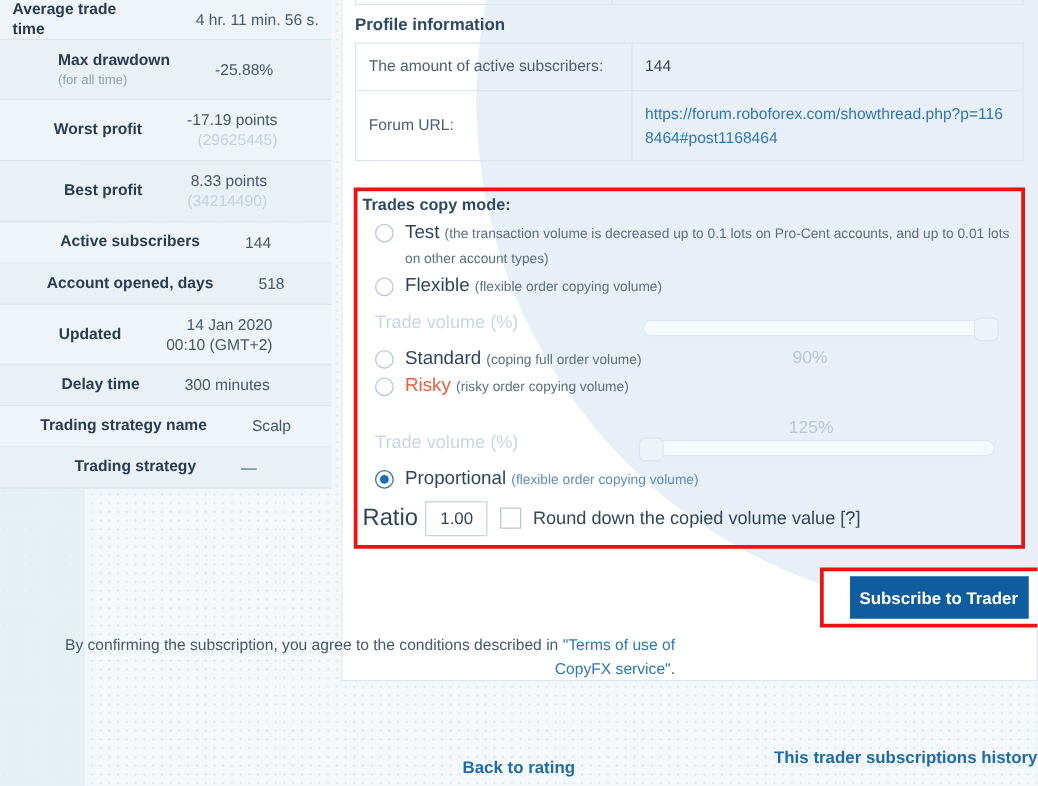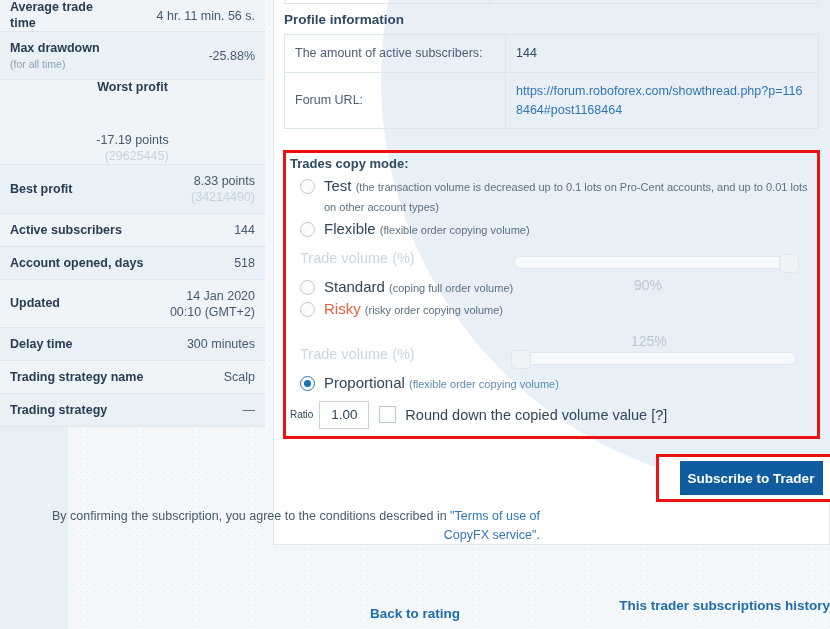--- a/index.html
+++ b/index.html
@@ -26,21 +26,21 @@
     position:absolute;left:380px;top:-330px;width:820px;height:820px;
     border-radius:50%;background:#e8eef7;opacity:.85;z-index:2;
     pointer-events:none;
   }
 
   
   #stats-table{
     position:absolute;left:0;top:0;width:265px;z-index:4;
   }
   .stat-row{
-    display:flex;align-items:center;justify-content:space-between;
+    display:flex;align-items:center;justify-content:center;
     padding:0 10px;
     border-bottom:1px solid #dce6ee;
     background:#eef4f8;
     min-height:33px;
     box-sizing:border-box;
     gap:36px;
   }
   .stat-row.alt{background:#e9f0f6;}
   .stat-label{
     font-size:12.5px;font-weight:bold;color:#2a3c52;line-height:1.25;
@@ -140,21 +140,21 @@
   .slider-val{
     position:absolute;top:-9px;font-size:14px;color:#b9c7d5;
   }
   .slider-val.v90{left:348px;margin-top:40px;}
   .slider-val.v125{left:345px;}
 
   
   #ratio-row{
     display:flex;align-items:center;padding:6px 0 0 4px;
   }
-  #ratio-label{font-size:10px;color:#31465c;margin-right:6px;}
+  #ratio-label{font-size:19px;color:#31465c;margin-right:6px;}
   #ratio-input{
     width:50px;height:28px;border:1px solid #c8d4de;background:#fff;
     font-size:13.5px;color:#31465c;text-align:center;box-sizing:border-box;
     font-family:"Liberation Sans",sans-serif;
   }
   #round-checkbox{
     width:17px;height:17px;border:1px solid #b9c8d6;background:#fdfdfe;
     box-sizing:border-box;margin:0 9px 0 10px;flex:0 0 auto;
   }
   #round-label{font-size:14.5px;color:#31465c;}
@@ -202,21 +202,21 @@
   </div>
 
   <div class="stat-row alt" style="min-height:48px;">
     <div class="stat-label">
       <span>Max drawdown</span>
       <span class="sub">(for all time)</span>
     </div>
     <div class="stat-value">-25.88%</div>
   </div>
 
-  <div class="stat-row" style="min-height:49px;flex-direction:column;">
+  <div class="stat-row" style="min-height:49px;">
     <div class="stat-label">Worst profit</div>
     <div class="stat-value">
       <span>-17.19 points</span>
       <span class="dim">(29625445)</span>
     </div>
   </div>
 
   <div class="stat-row alt" style="min-height:49px;">
     <div class="stat-label">Best profit</div>
     <div class="stat-value">

